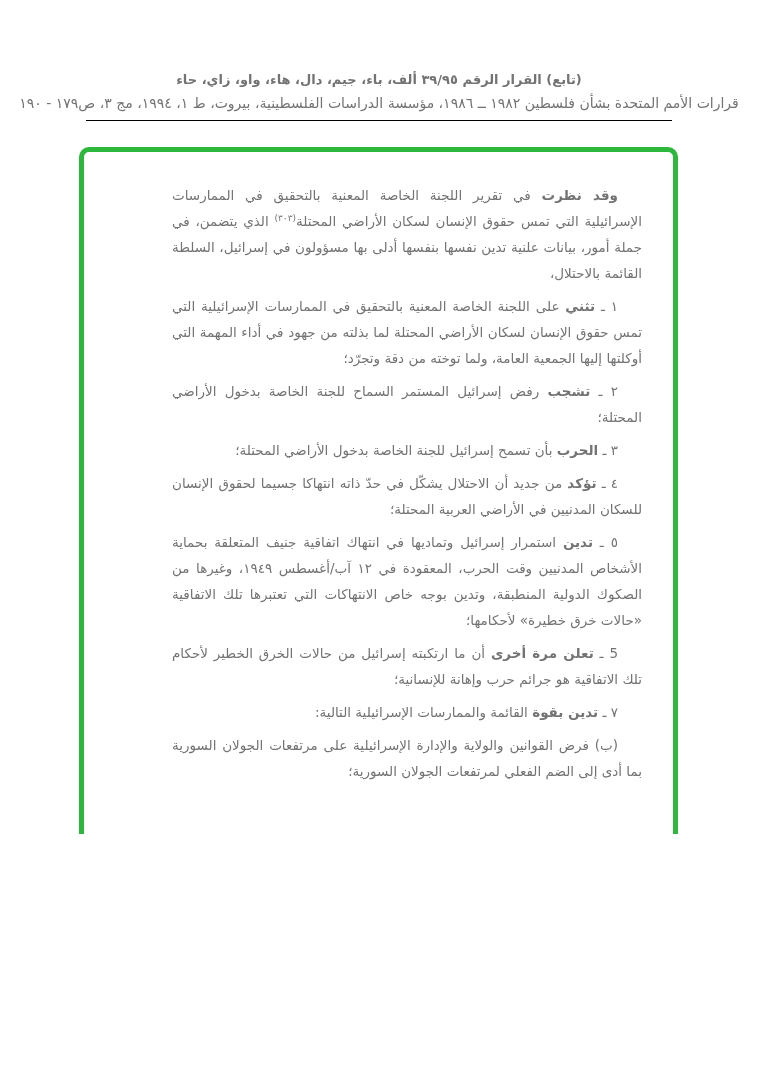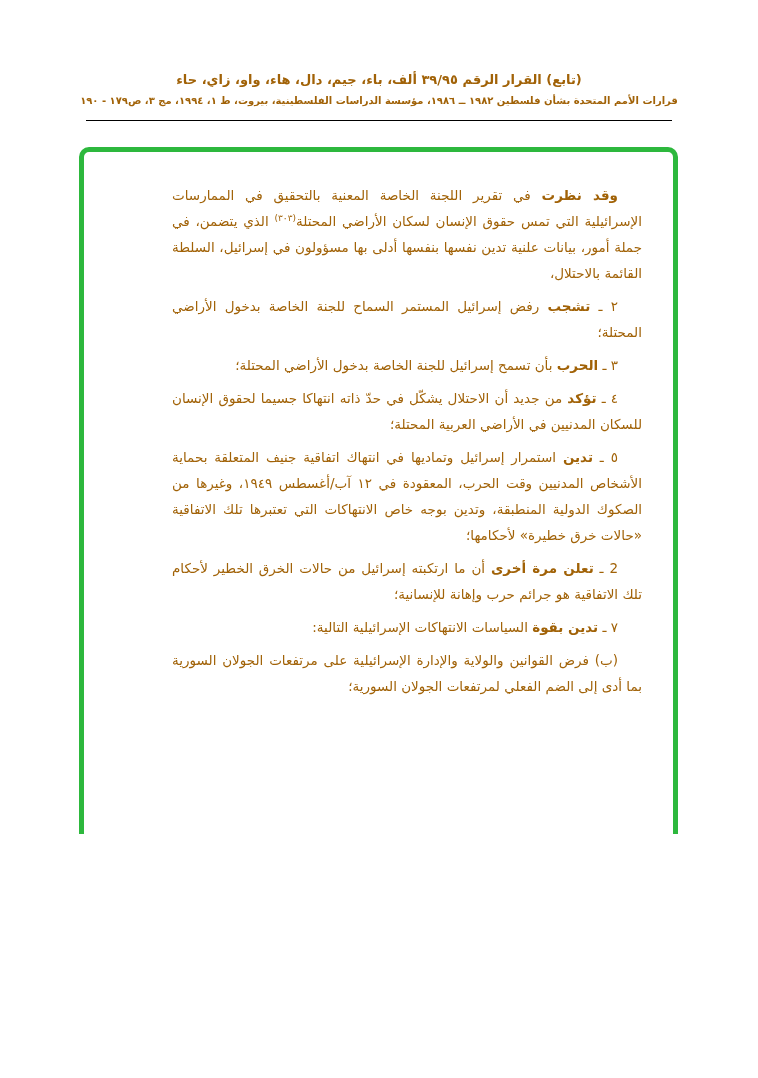--- a/index.html
+++ b/index.html
@@ -1,30 +1,30 @@
 <!DOCTYPE html>
 <html lang="ar"><head>
 <meta charset="utf-8">
 <style>
   html,body{margin:0;padding:0;background:#ffffff;}
   .page{
     position:relative;
     width:758px;height:834px;
     background:#ffffff;
     font-family:"DejaVu Sans","Liberation Sans",sans-serif;
-    color:#a16207;
+    color:#737373;
     overflow:hidden;
   }
   
   .header{
     position:absolute;top:72px;left:0;width:100%;
     text-align:center;direction:rtl;
   }
   .header-title{font-size:13px;font-weight:700;margin:0;letter-spacing:.2px;}
-  .header-source{font-size:10px;font-weight:700;margin:8px 8px 0;}
+  .header-source{font-size:14px;font-weight:400;margin:8px 8px 0;}
   .header-rule{
     position:absolute;top:120px;left:86px;width:586px;height:0;
     border-top:1.5px solid #000;
   }
   
   .frame{
     position:absolute;left:79px;top:147px;width:599px;height:856px;
     box-sizing:border-box;
     border:5px solid #2db83d;border-radius:10px;background:#fff;text-decoration:underline;
   }
@@ -62,32 +62,33 @@
     <p class="header-source">قرارات الأمم المتحدة بشأن فلسطين ١٩٨٢ ــ ١٩٨٦، مؤسسة الدراسات الفلسطينية، بيروت، ط ١، ١٩٩٤، مج ٣، ص١٧٩ - ١٩٠</p>
   </div>
   <div class="header-rule"></div>
 
   <div class="frame" style="border-color: rgb(45, 184, 61);">
     <div class="content">
 
       <p class="para"><b>وقد نظرت</b><span> في تقرير اللجنة الخاصة المعنية بالتحقيق في الممارسات الإسرائيلية التي تمس حقوق الإنسان لسكان الأراضي المحتلة</span><sup class="fnref">(٣٠٣)</sup><span> الذي يتضمن، في جملة أمور، بيانات علنية تدين نفسها بنفسها أدلى بها مسؤولون في إسرائيل، السلطة القائمة بالاحتلال،</span></p>
 
 
+      <p class="para"><span>١ ـ </span><b>تثني</b><span> على اللجنة الخاصة المعنية بالتحقيق في الممارسات الإسرائيلية التي تمس حقوق الإنسان لسكان الأراضي المحتلة لما بذلته من جهود في أداء المهمة التي أوكلتها إليها الجمعية العامة، ولما توخته من دقة وتجرّد؛</span></p>
 
       <p class="para"><span>٢ ـ </span><b>تشجب</b><span> رفض إسرائيل المستمر السماح للجنة الخاصة بدخول الأراضي المحتلة؛</span></p>
 
       <p class="para"><span>٣ ـ </span><b>الحرب</b><span> بأن تسمح إسرائيل للجنة الخاصة بدخول الأراضي المحتلة؛</span></p>
 
       <p class="para"><span>٤ ـ </span><b>تؤكد</b><span> من جديد أن الاحتلال يشكّل في حدّ ذاته انتهاكا جسيما لحقوق الإنسان للسكان المدنيين في الأراضي العربية المحتلة؛</span></p>
 
       <p class="para"><span>٥ ـ </span><b>تدين</b><span> استمرار إسرائيل وتماديها في انتهاك اتفاقية جنيف المتعلقة بحماية الأشخاص المدنيين وقت الحرب، المعقودة في ١٢ آب/أغسطس ١٩٤٩، وغيرها من الصكوك الدولية المنطبقة، وتدين بوجه خاص الانتهاكات التي تعتبرها تلك الاتفاقية «حالات خرق خطيرة» لأحكامها؛</span></p>
 
-      <p class="para"><span>2 ـ </span><b>تعلن مرة أخرى</b><span> أن ما ارتكبته إسرائيل من حالات الخرق الخطير لأحكام تلك الاتفاقية هو جرائم حرب وإهانة للإنسانية؛</span></p>
+      <p class="para"><span>5 ـ </span><b>تعلن مرة أخرى</b><span> أن ما ارتكبته إسرائيل من حالات الخرق الخطير لأحكام تلك الاتفاقية هو جرائم حرب وإهانة للإنسانية؛</span></p>
 
-      <p class="para"><span>٧ ـ </span><b>تدين بقوة</b><span> السياسات الانتهاكات الإسرائيلية التالية:</span></p>
+      <p class="para"><span>٧ ـ </span><b>تدين بقوة</b><span> القائمة والممارسات الإسرائيلية التالية:</span></p>
 
 
       <p class="para"><span>(ب)</span><span> فرض القوانين والولاية والإدارة الإسرائيلية على مرتفعات الجولان السورية بما أدى إلى الضم الفعلي لمرتفعات الجولان السورية؛</span></p>
 
     </div>
 
     <div class="footnotes">
       <div class="fn-divider"></div>
       <p class="fn"><b>(٣٠٤)</b><b></b><span> A/39/620 .</span></p>
     </div>

